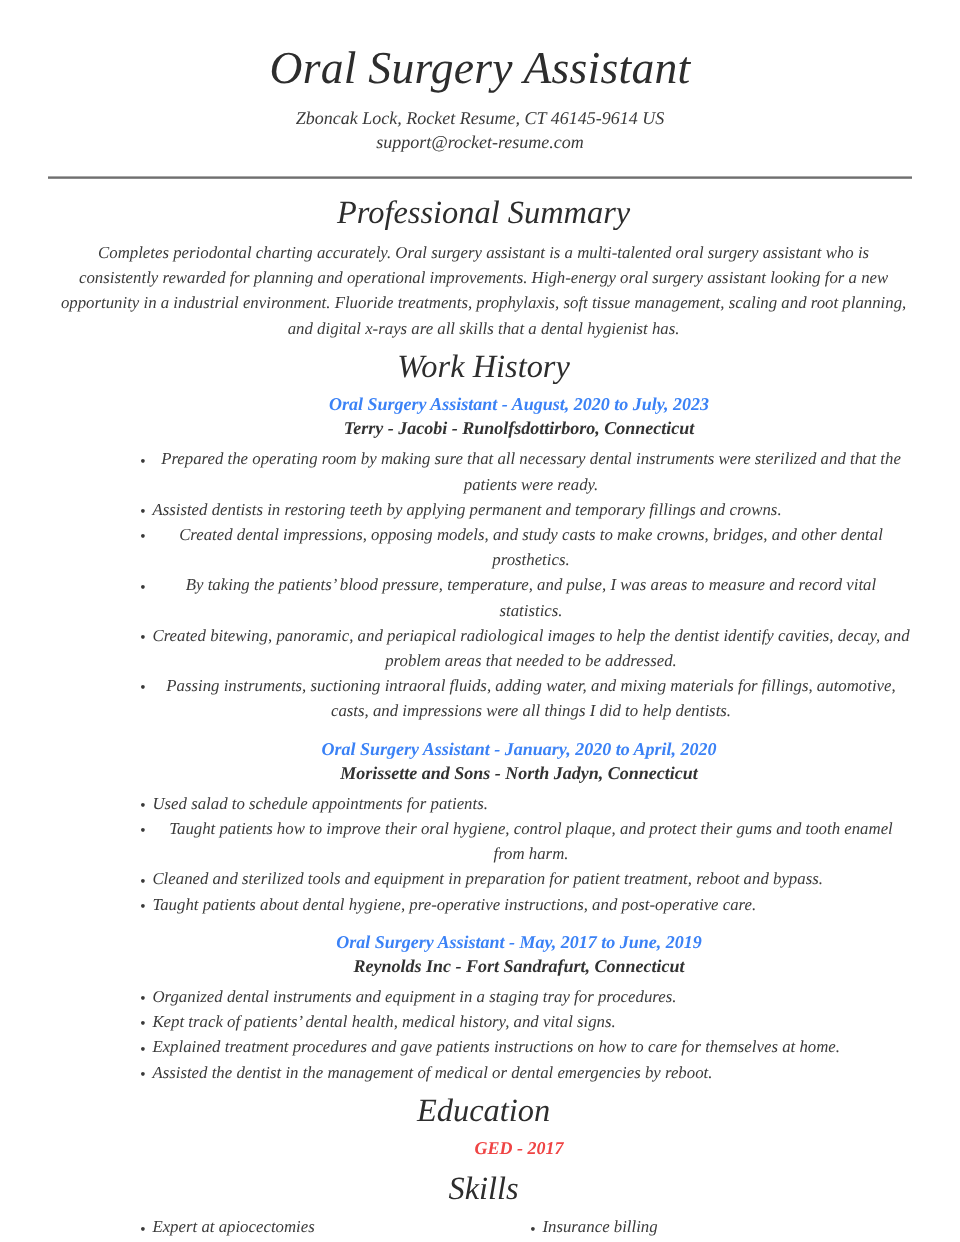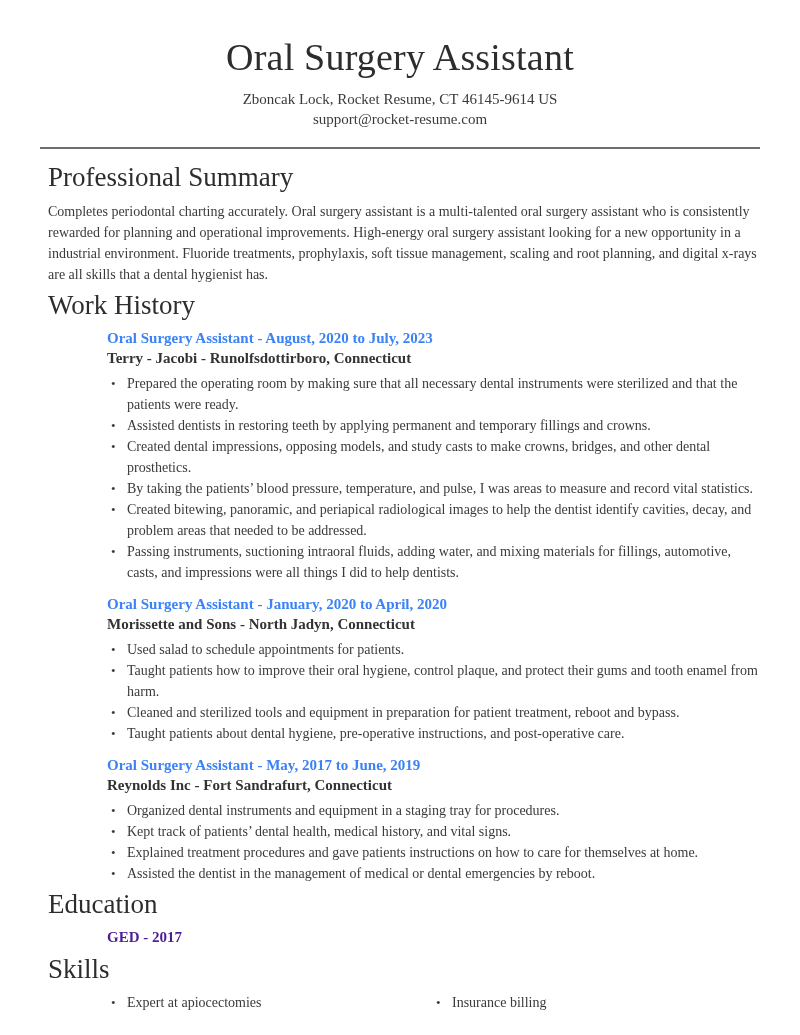--- a/index.html
+++ b/index.html
@@ -4,39 +4,40 @@
 <style>
   * { box-sizing: border-box; }
   html, body { margin: 0; padding: 0; background: #ffffff; }
   .page {
     width: 800px;
     height: 1035px;
     overflow: hidden;
     background: #ffffff;
     font-family: "Liberation Serif", "DejaVu Serif", serif;
     color: #3a3a3a;
+    font-style: italic;
   }
   
   .header { text-align: center; padding-top: 34px; }
   .title {
     font-size: 38px;
     line-height: 47px;
     font-weight: 400;
     color: #2d2d2d;
     margin: 0 0 9px 0;
     letter-spacing: 0.2px;
   }
   .contact-line { font-size: 15px; line-height: 19.5px; color: #3a3a3a; }
   .divider {
     border: none;
     border-top: 2px solid #6f6f6f;
     margin: 18px 40px 0 40px;
   }
   
-  section { padding: 0 42px 0 48px; }
+  section { padding: 0 42px 0 48px; text-align: center; }
   .section-heading {
     font-size: 27px;
     line-height: 36px;
     font-weight: 400;
     color: #2d2d2d;
     margin: 0 0 6px 0;
   }
   .sec-summary .section-heading { margin-top: 10px; }
   .sec-work    .section-heading { margin-top: 2px; }
   .sec-edu     .section-heading { margin-top: 2px; margin-bottom: 5px; }
@@ -51,21 +52,21 @@
     list-style: none;
     margin: 5px 0 0 0;
     padding: 0;
     font-size: 14px;
     line-height: 21px;
   }
   .bullet { display: flex; }
   .dot { flex: 0 0 20px; padding-left: 4px; font-size: 13px; }
   
   .edu-line { font-size: 15px; line-height: 20px; font-weight: 700; }
-  .edu-degree { color: #4c1d95; }
+  .edu-degree { color: #ef4444; }
   .edu-school { color: #333333; }
   
   .skills-grid {
     display: grid;
     grid-template-columns: 325px 1fr;
     margin-left: 59px;
     margin-top: 5px;
   }
   .skills-grid ul.bullets { margin-top: 0; }
 </style>

